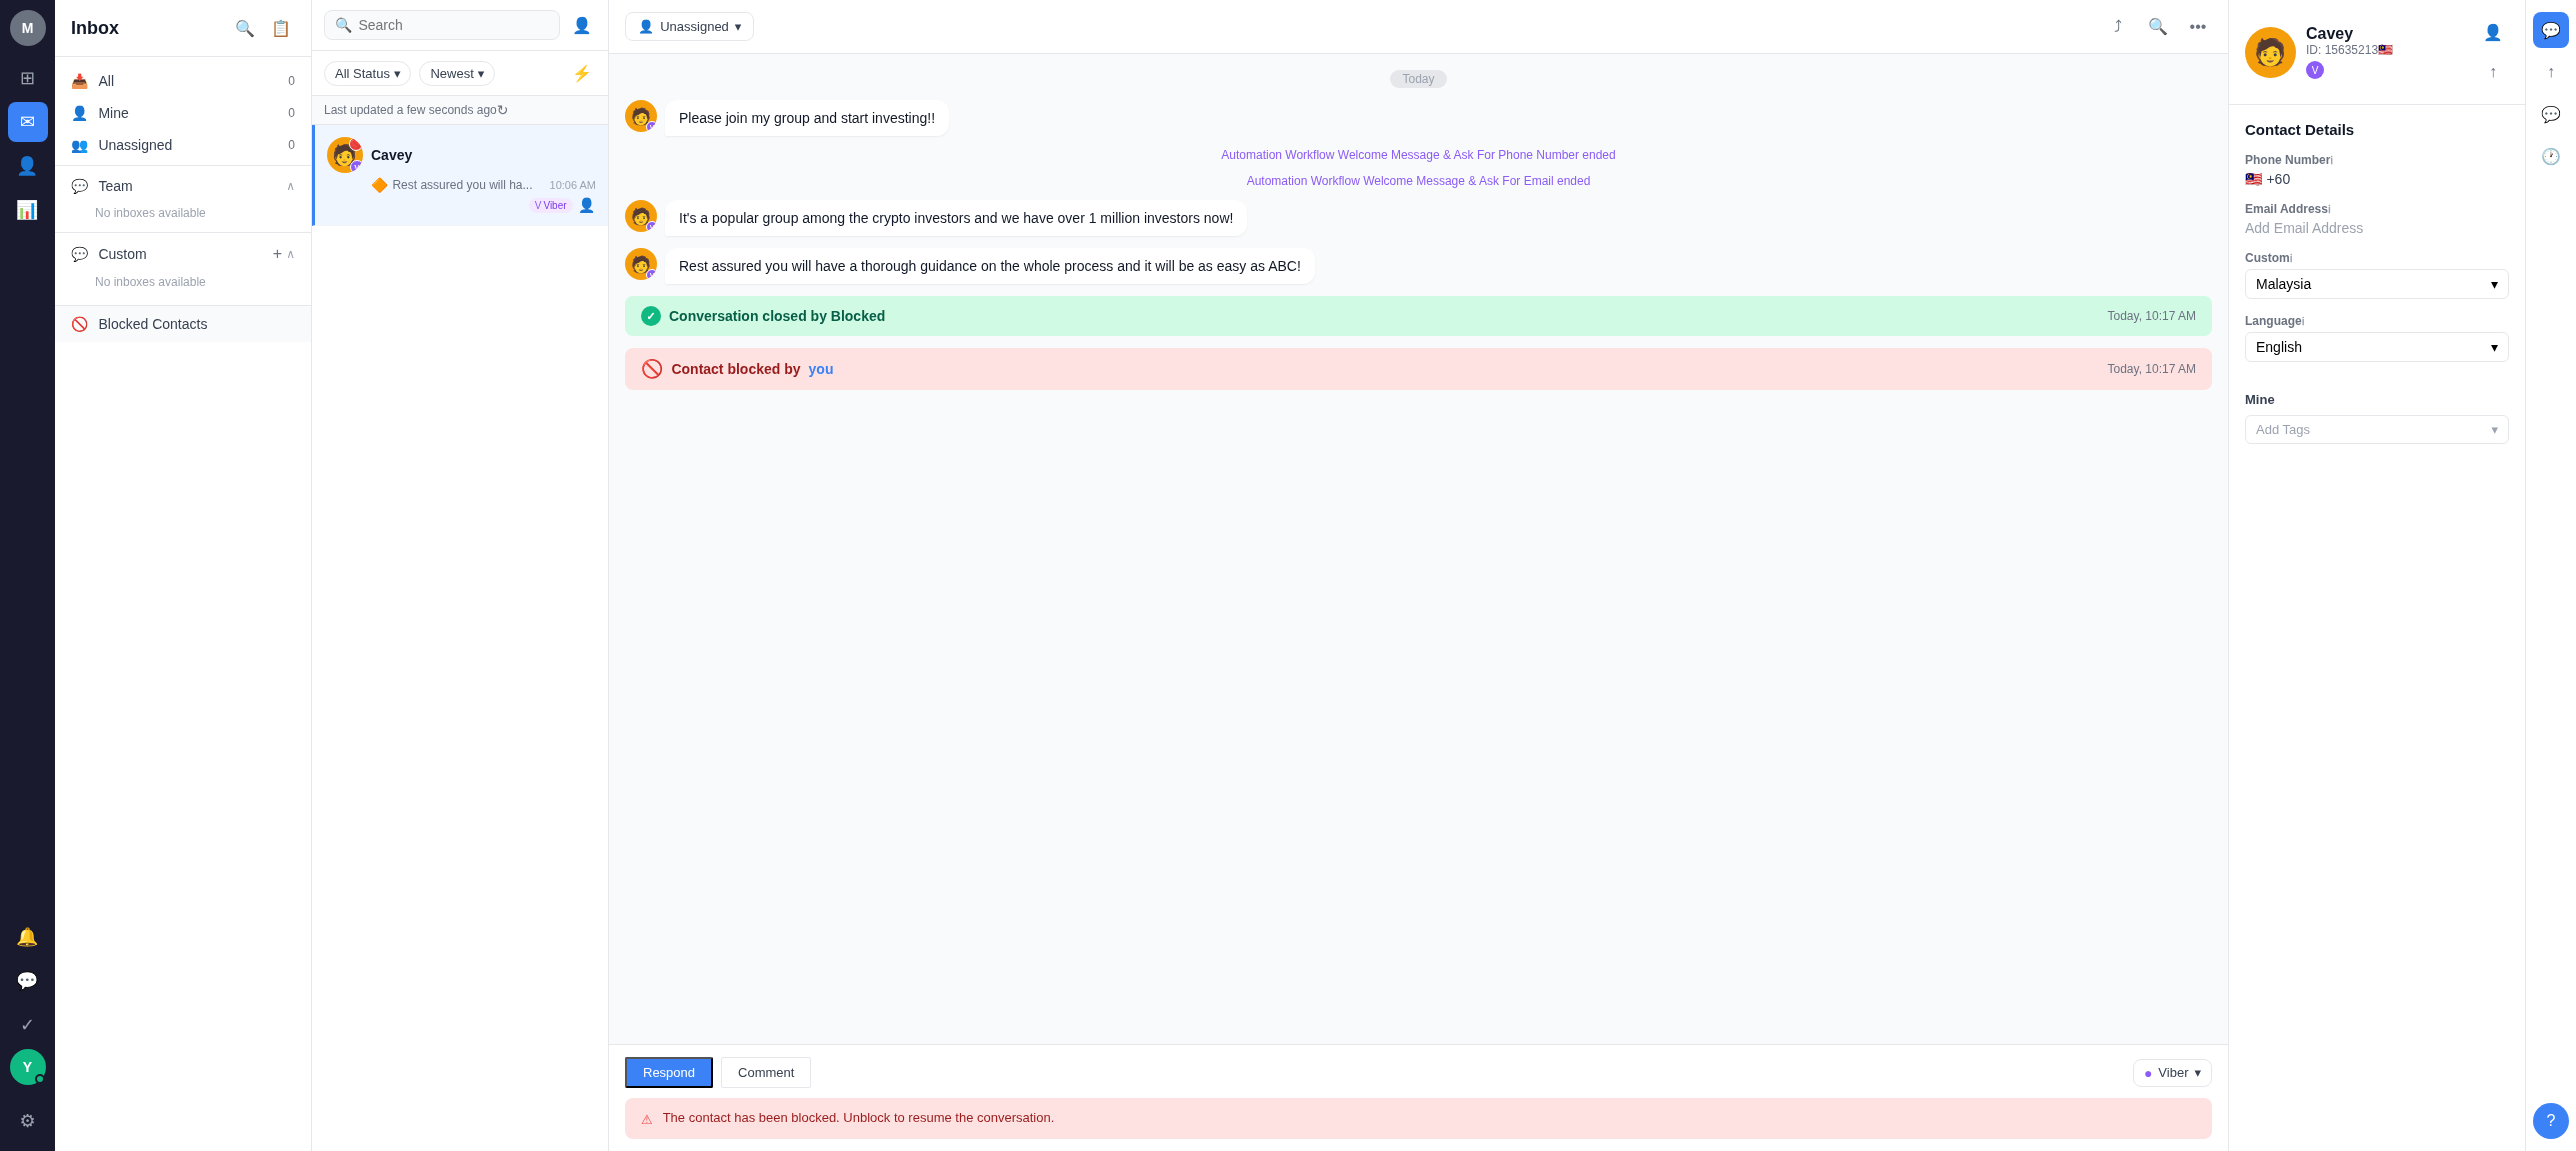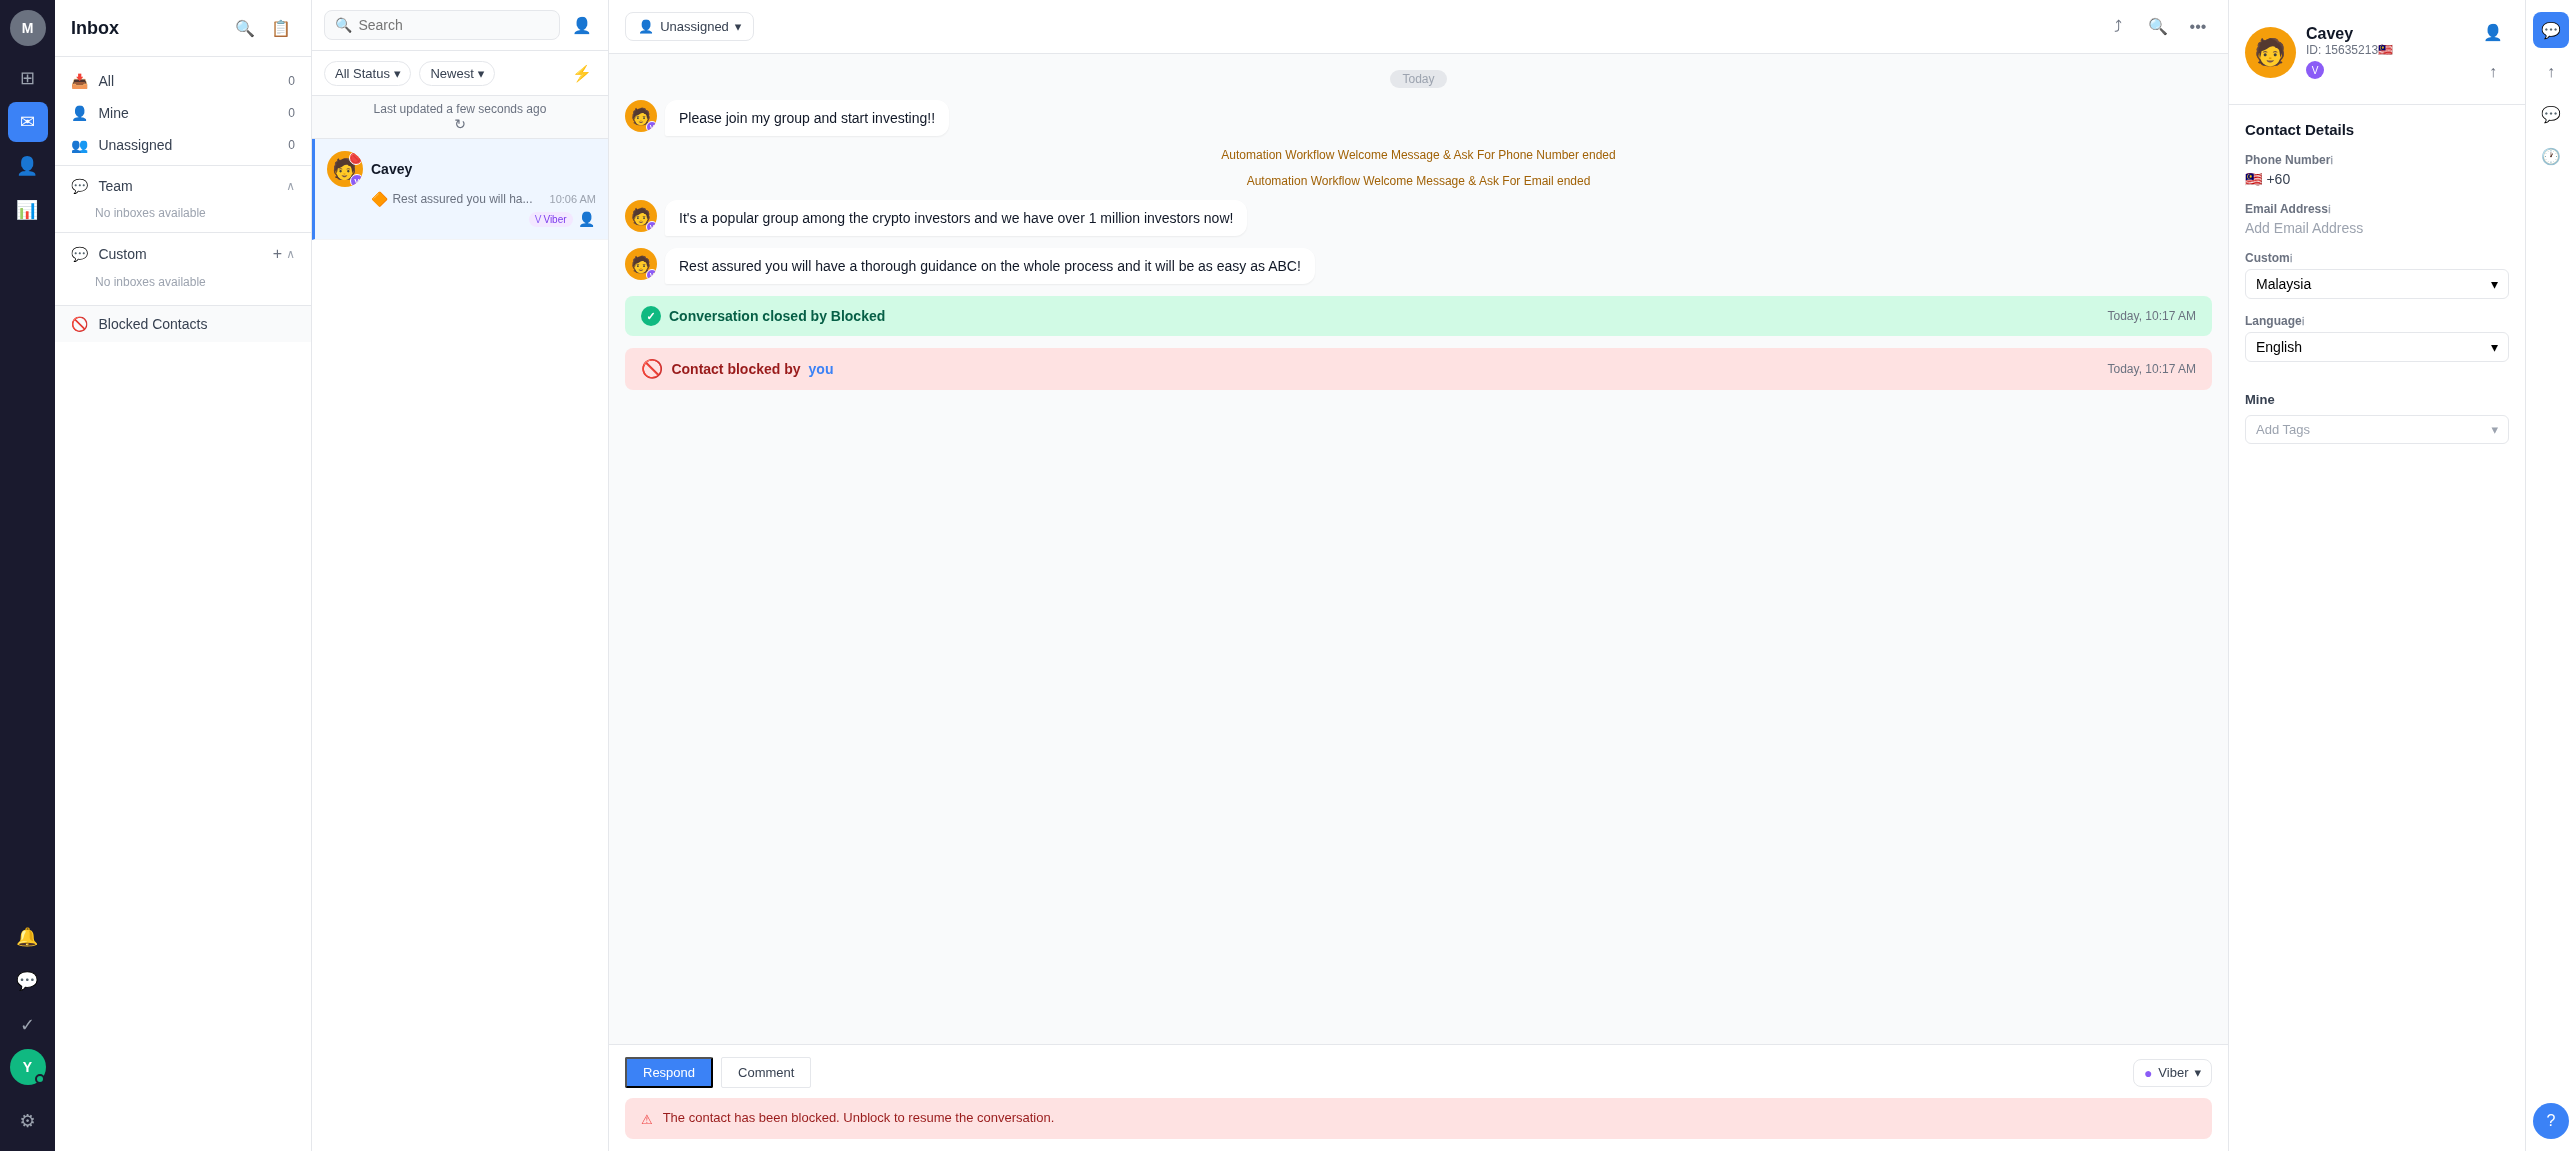--- a/index.html
+++ b/index.html
@@ -163,27 +163,26 @@
       display: flex; align-items: center; gap: 4px;
       padding: 4px 10px;
       border: 1px solid #e5e7eb;
       border-radius: 20px;
       cursor: pointer;
       font-size: 13px;
       color: #374151;
       background: white;
     }
     .conv-refresh-bar {
-      display: flex; align-items: center; justify-content: flex-end;
+      display: flex; align-items: center; justify-content: flex-start;
       padding: 6px 12px;
       background: #f9fafb;
       border-bottom: 1px solid #e5e7eb;
       font-size: 12px;
       color: #6b7280;
-      flex-direction: column;
     }
     .conv-list-items { overflow-y: auto; flex: 1; }
     .conv-item {
       padding: 12px;
       cursor: pointer;
       border-bottom: 1px solid #f3f4f6;
       position: relative;
     }
     .conv-item.active { background: #eff6ff; border-left: 3px solid #3b82f6; }
     .conv-item-header {
@@ -285,21 +284,21 @@
       font-size: 14px;
       color: #111827;
       box-shadow: 0 1px 2px rgba(0,0,0,0.06);
     }
     .automation-msg {
       align-self: center;
       font-size: 12px;
       color: #9ca3af;
       text-align: center;
     }
-    .automation-msg span { color: #a16207; }
+    .automation-msg span { color: #8b5cf6; }
     .status-banner {
       display: flex; align-items: center; justify-content: space-between;
       padding: 10px 16px;
       border-radius: 8px;
       font-size: 14px;
       font-weight: 600;
     }
     .status-banner.closed {
       background: #d1fae5; color: #065f46;
     }

